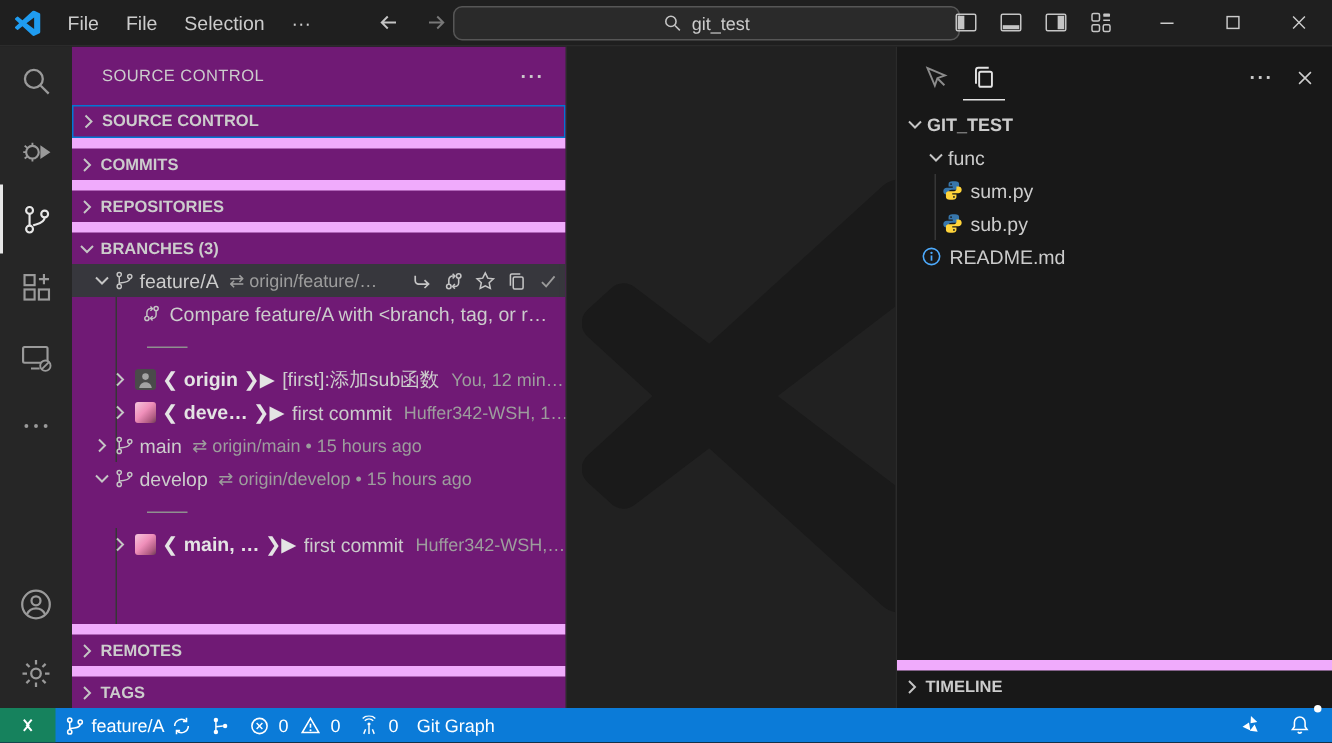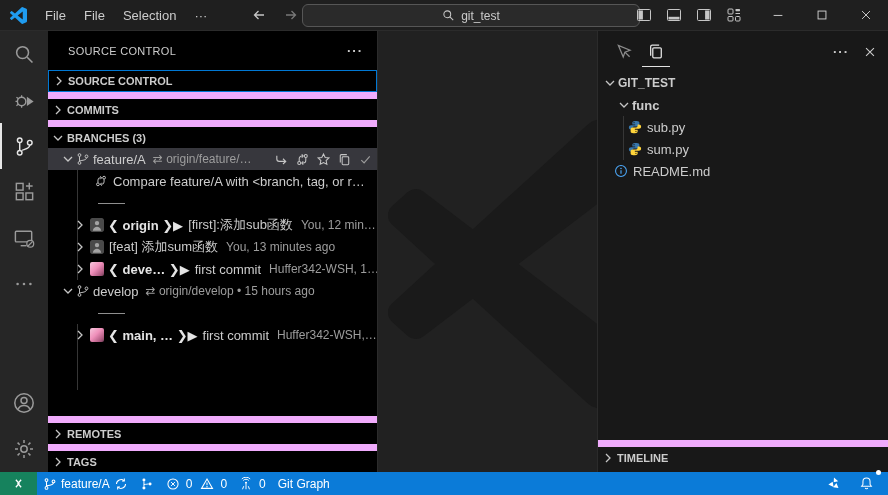--- a/index.html
+++ b/index.html
@@ -23,21 +23,21 @@
 
   
   .activitybar{position:absolute;left:0;top:31px;bottom:23px;width:48px;background:#262626;
     display:flex;flex-direction:column;align-items:stretch;}
   .ab-item{height:46px;display:flex;align-items:center;justify-content:center;color:#9a9a9a;
     border-left:2px solid transparent;border-right:2px solid transparent;}
   .ab-item.active{color:#e7e7e7;border-left:2px solid #e7e7e7;}
   .ab-spacer{flex:1;}
 
   
-  .sidebar{position:absolute;left:48px;top:31px;bottom:23px;width:329px;background:#000000;
+  .sidebar{position:absolute;left:48px;top:31px;bottom:23px;width:329px;background:#701a75;
     border-right:1px solid #2b2b2b;overflow:hidden;}
   .sb-header{height:39px;display:flex;align-items:center;}
   .sb-title{font-size:11px;color:#ccc;margin-left:20px;letter-spacing:.3px;}
   .sb-more{margin-left:auto;margin-right:14px;color:#ccc;font-weight:bold;letter-spacing:1px;}
   .section{height:21px;border-top:7px solid #f0abfc;display:flex;align-items:center;
     font-size:11px;font-weight:bold;color:#ccc;padding-left:2px;}
   .section .lbl{margin-left:1px;}
   .section.focused{border:1px solid #0078d4;height:20px;}
   .tw{width:16px;height:16px;color:#c5c5c5;}
   .rows{position:relative;}
@@ -63,21 +63,21 @@
 
   
   .rpanel{position:absolute;left:597px;top:31px;bottom:23px;width:291px;background:#181818;
     border-left:1px solid #2b2b2b;overflow:hidden;}
   .rp-header{height:41px;display:flex;align-items:center;padding:0 12px;}
   .rp-tab{width:28px;height:30px;display:flex;align-items:center;justify-content:center;color:#8c8c8c;margin-right:4px;}
   .rp-tab.active{color:#e3e3e3;border-bottom:1px solid #e3e3e3;}
   .rp-actions{margin-left:auto;display:flex;align-items:center;gap:14px;color:#ccc;}
   .rp-rows{position:relative;}
   .rproot{font-weight:bold;font-size:12px;}
-  .rpl4{padding-left:4px;} .rpl18{padding-left:18px;font-weight:bold;} .rpl30{padding-left:30px;} .rpl16{padding-left:16px;}
+  .rpl4{padding-left:4px;} .rpl18{padding-left:18px;} .rpl30{padding-left:30px;} .rpl16{padding-left:16px;}
   .rp-guide{position:absolute;width:1px;background:#363636;left:25px;top:44px;height:44px;}
   .rp-bottom{position:absolute;left:0;right:0;bottom:4px;}
 
   
   .statusbar{position:absolute;left:0;right:0;bottom:0;height:23px;background:#0b7bd8;color:#fff;
     display:flex;align-items:center;font-size:12px;z-index:6;}
   .sb-remote{width:37px;height:23px;background:#16825d;display:flex;align-items:center;justify-content:center;color:#fff;}
   .sb-item{display:flex;align-items:center;gap:4px;padding:0 6px;height:23px;}
   .sb-num{margin-left:2px;}
   .sb-right{margin-left:auto;display:flex;align-items:center;gap:6px;padding-right:8px;}
@@ -225,20 +225,26 @@
       <svg class="tw" viewBox="0 0 16 16">
           <path d="m6 4 4 4-4 4" fill="none" stroke="currentColor" stroke-width="1.3"></path>
         </svg>
       <span class="lbl">SOURCE CONTROL</span>
     </div>
     <div class="section">
       <svg class="tw" viewBox="0 0 16 16">
           <path d="m6 4 4 4-4 4" fill="none" stroke="currentColor" stroke-width="1.3"></path>
         </svg>
       <span class="lbl">COMMITS</span>
+    </div>
+    <div class="section">
+      <svg class="tw" viewBox="0 0 16 16">
+          <path d="m6 4 4 4-4 4" fill="none" stroke="currentColor" stroke-width="1.3"></path>
+        </svg>
+      <span class="lbl">REPOSITORIES</span>
     </div>
     <div class="section">
       <svg class="tw" viewBox="0 0 16 16">
           <path d="m4 6 4 4 4-4" fill="none" stroke="currentColor" stroke-width="1.3"></path>
         </svg>
       <span class="lbl">BRANCHES (3)</span>
     </div>
 
     <div class="rows">
       <div class="guide" style="top:22px;height:110px;"></div>
@@ -300,43 +306,44 @@
         <svg class="av" viewBox="0 0 16 16">
             <rect width="16" height="16" rx="2" fill="#4a4a4a"></rect>
             <circle cx="8" cy="5.8" r="2.5" fill="#a3a3a3"></circle>
             <path d="M3.2 14.5c.6-3.2 2.7-4.4 4.8-4.4s4.2 1.2 4.8 4.4Z" fill="#a3a3a3"></path>
           </svg>
         <span class="badge">❮ origin ❯▶</span>
         <span class="msg">[first]:添加sub函数</span>
         <span class="meta">You, 12 min…</span>
       </div>
 
-      <div class="row pl24">
-        <svg class="tw" viewBox="0 0 16 16">
-            <path d="m6 4 4 4-4 4" fill="none" stroke="currentColor" stroke-width="1.3"></path>
-          </svg>
-        <svg class="av" viewBox="0 0 16 16">
-            <rect width="16" height="16" rx="2" fill="#4a4a4a"></rect>
-            <circle cx="8" cy="5.8" r="2.5" fill="#a3a3a3"></circle>
-            <path d="M3.2 14.5c.6-3.2 2.7-4.4 4.8-4.4s4.2 1.2 4.8 4.4Z" fill="#a3a3a3"></path>
-          </svg>
-        <span class="msg">[feat] 添加sum函数</span>
-        <span class="meta">You, 13 minutes ago</span>
-      </div>
 
       <div class="row pl24">
         <svg class="tw" viewBox="0 0 16 16">
             <path d="m6 4 4 4-4 4" fill="none" stroke="currentColor" stroke-width="1.3"></path>
           </svg>
         <div class="av av-img"></div>
         <span class="badge">❮ deve… ❯▶</span>
         <span class="msg">first commit</span>
         <span class="meta">Huffer342-WSH, 1…</span>
       </div>
 
+      <div class="row pl12">
+        <svg class="tw" viewBox="0 0 16 16">
+            <path d="m6 4 4 4-4 4" fill="none" stroke="currentColor" stroke-width="1.3"></path>
+          </svg>
+        <svg width="14" height="14" viewBox="0 0 16 16">
+            <circle cx="4" cy="3.5" r="1.6" fill="none" stroke="#c5c5c5" stroke-width="1.1"></circle>
+            <circle cx="4" cy="12.5" r="1.6" fill="none" stroke="#c5c5c5" stroke-width="1.1"></circle>
+            <circle cx="12" cy="5" r="1.6" fill="none" stroke="#c5c5c5" stroke-width="1.1"></circle>
+            <path d="M4 5.1v5.8M12 6.6c0 2.6-4.5 3-8 3.4" fill="none" stroke="#c5c5c5" stroke-width="1.1"></path>
+          </svg>
+        <span class="name">main</span>
+        <span class="desc">⇄ origin/main • 15 hours ago</span>
+      </div>
 
       <div class="row pl12">
         <svg class="tw" viewBox="0 0 16 16">
             <path d="m4 6 4 4 4-4" fill="none" stroke="currentColor" stroke-width="1.3"></path>
           </svg>
         <svg width="14" height="14" viewBox="0 0 16 16">
             <circle cx="4" cy="3.5" r="1.6" fill="none" stroke="#c5c5c5" stroke-width="1.1"></circle>
             <circle cx="4" cy="12.5" r="1.6" fill="none" stroke="#c5c5c5" stroke-width="1.1"></circle>
             <circle cx="12" cy="5" r="1.6" fill="none" stroke="#c5c5c5" stroke-width="1.1"></circle>
             <path d="M4 5.1v5.8M12 6.6c0 2.6-4.5 3-8 3.4" fill="none" stroke="#c5c5c5" stroke-width="1.1"></path>
@@ -417,28 +424,28 @@
         <svg class="tw" viewBox="0 0 16 16">
             <path d="m4 6 4 4 4-4" fill="none" stroke="currentColor" stroke-width="1.3"></path>
           </svg>
         <span>func</span>
       </div>
       <div class="row rpl30">
         <svg width="14" height="14" viewBox="0 0 16 16">
             <path fill="#3776ab" d="M8 1C6 1 5 1.8 5 3v2h3.2v.9H3.6C2.1 5.9 1 6.9 1 8.5S2.1 11 3.6 11H5V9.4C5 8 6.1 7.4 7.5 7.4H11c1.1 0 2-.9 2-2V3c0-1.2-1-2-3-2H8ZM6.9 2.4a.7.7 0 1 1 0 1.4.7.7 0 0 1 0-1.4Z"></path>
             <path fill="#ffd43b" d="M8 15c2 0 3-.8 3-2v-2H7.8v-.9h4.6c1.5 0 2.6-1 2.6-2.6S13.9 5 12.4 5H11v1.6C11 8 9.9 8.6 8.5 8.6H5c-1.1 0-2 .9-2 2V13c0 1.2 1 2 3 2h2Zm1.1-1.4a.7.7 0 1 1 0-1.4.7.7 0 0 1 0 1.4Z"></path>
           </svg>
-        <span style="margin-left:5px">sub.py</span>
+        <span style="margin-left:5px">sum.py</span>
       </div>
       <div class="row rpl30">
         <svg width="14" height="14" viewBox="0 0 16 16">
             <path fill="#3776ab" d="M8 1C6 1 5 1.8 5 3v2h3.2v.9H3.6C2.1 5.9 1 6.9 1 8.5S2.1 11 3.6 11H5V9.4C5 8 6.1 7.4 7.5 7.4H11c1.1 0 2-.9 2-2V3c0-1.2-1-2-3-2H8ZM6.9 2.4a.7.7 0 1 1 0 1.4.7.7 0 0 1 0-1.4Z"></path>
             <path fill="#ffd43b" d="M8 15c2 0 3-.8 3-2v-2H7.8v-.9h4.6c1.5 0 2.6-1 2.6-2.6S13.9 5 12.4 5H11v1.6C11 8 9.9 8.6 8.5 8.6H5c-1.1 0-2 .9-2 2V13c0 1.2 1 2 3 2h2Zm1.1-1.4a.7.7 0 1 1 0-1.4.7.7 0 0 1 0 1.4Z"></path>
           </svg>
-        <span style="margin-left:5px">sum.py</span>
+        <span style="margin-left:5px">sub.py</span>
       </div>
       <div class="row rpl16">
         <svg width="14" height="14" viewBox="0 0 16 16">
             <circle cx="8" cy="8" r="6.2" fill="none" stroke="#4daafc" stroke-width="1.2"></circle>
             <circle cx="8" cy="5.2" r=".9" fill="#4daafc"></circle>
             <path d="M8 7.2v4" stroke="#4daafc" stroke-width="1.3"></path>
           </svg>
         <span style="margin-left:5px">README.md</span>
       </div>
     </div>

